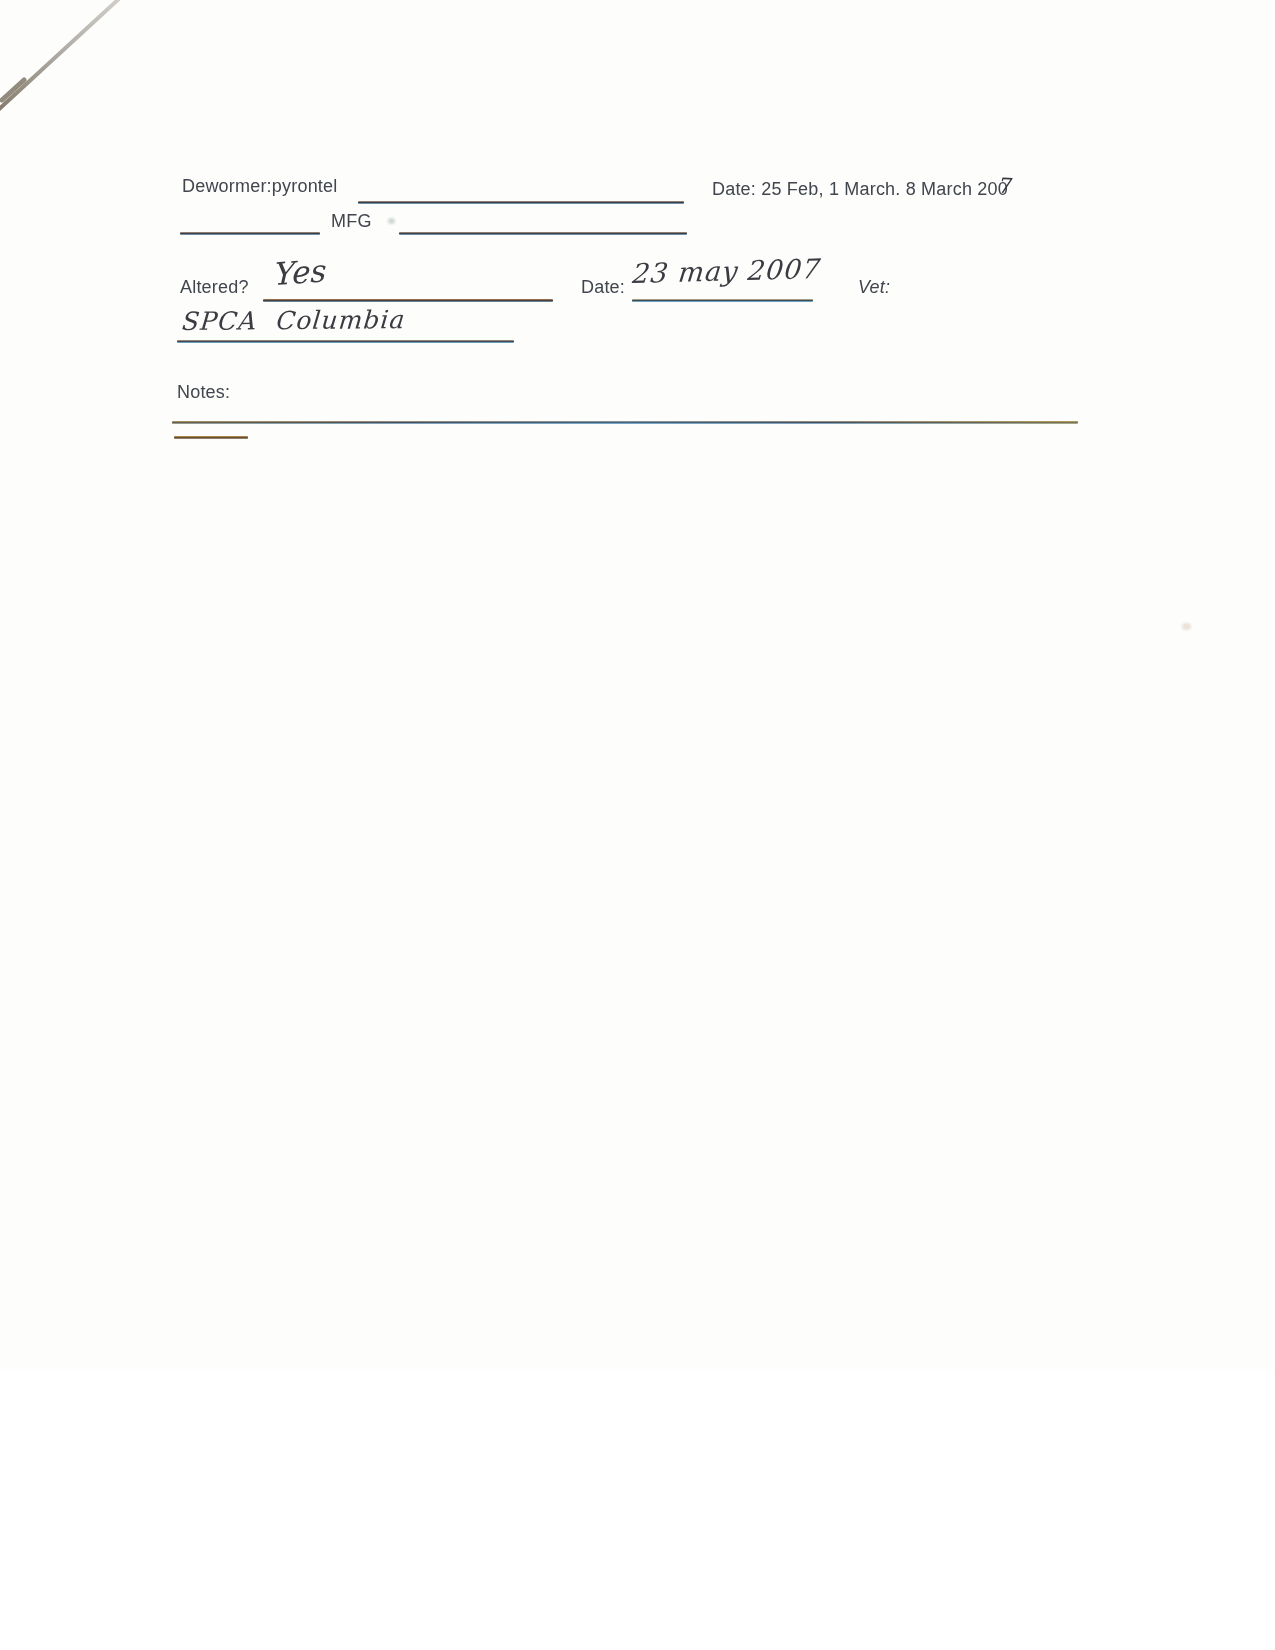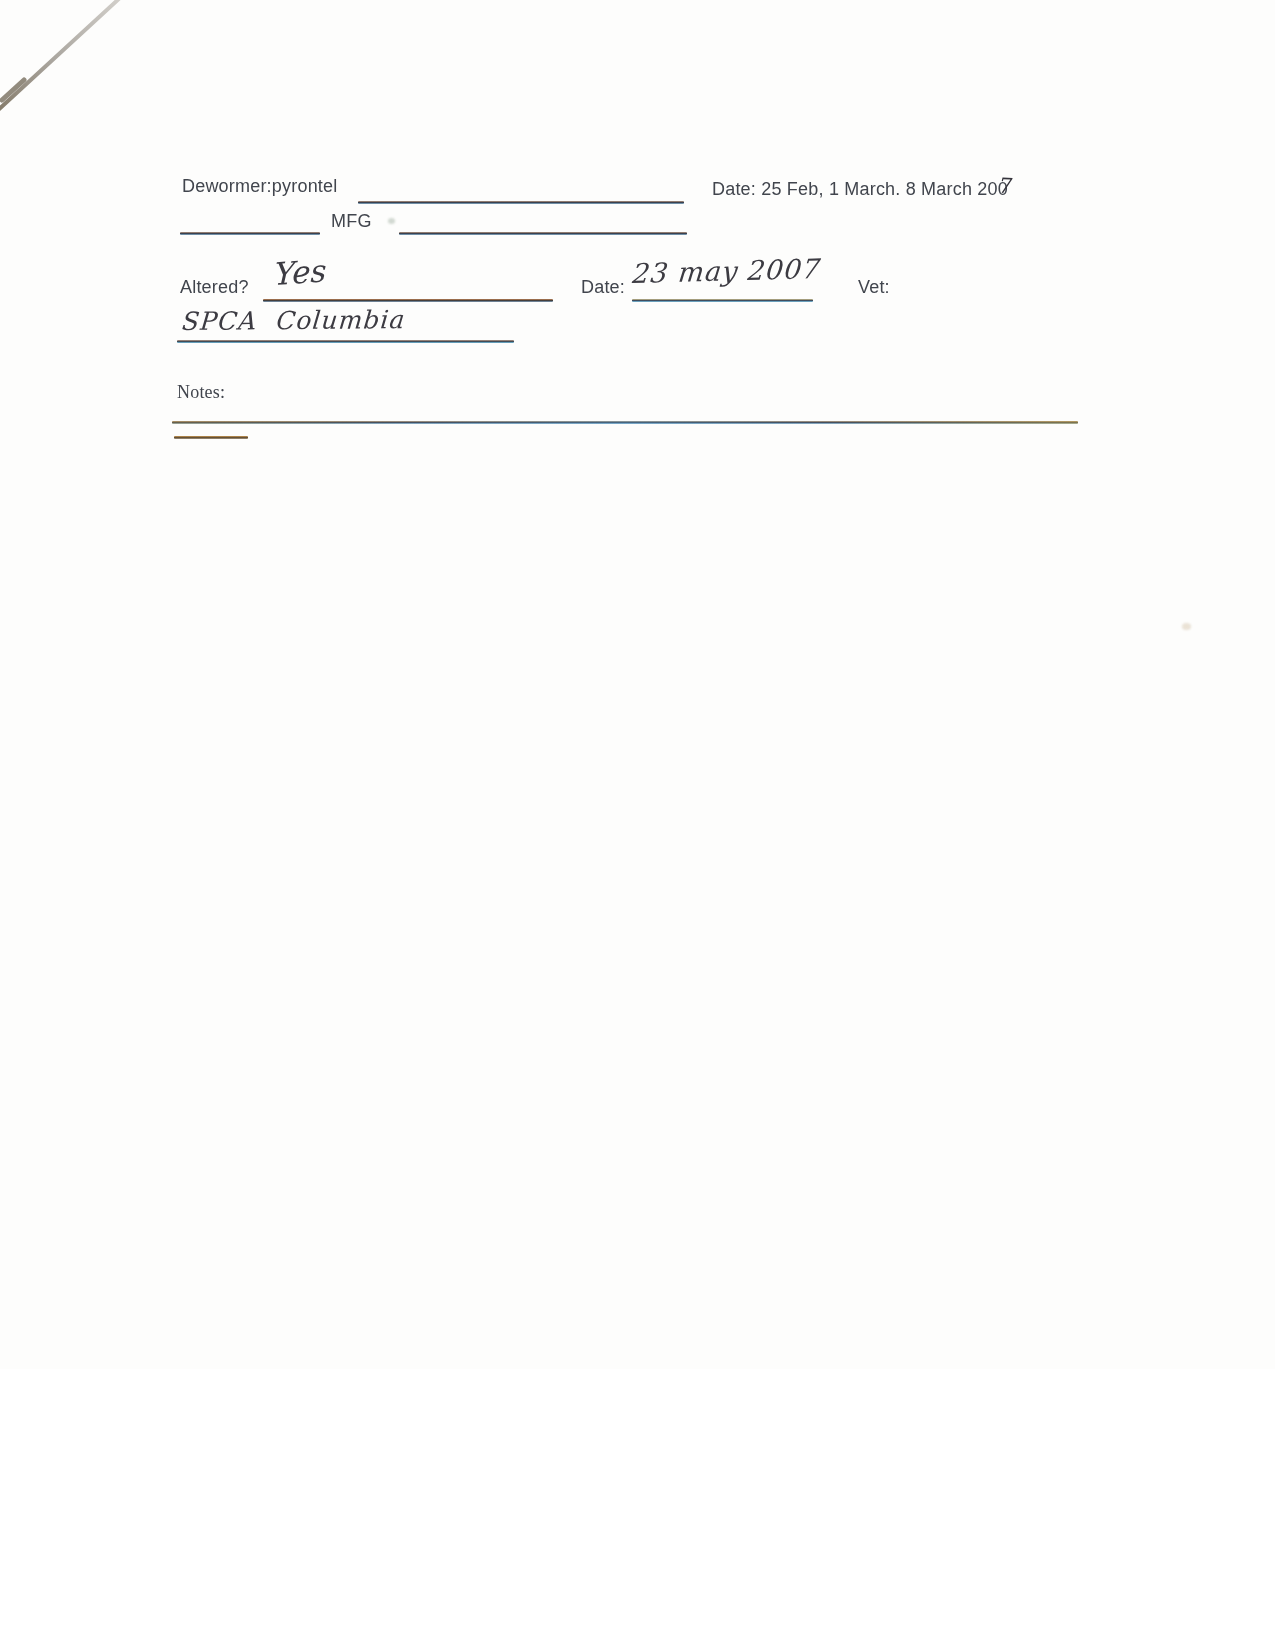--- a/index.html
+++ b/index.html
@@ -128,26 +128,26 @@
   <div class="handwriting hw-yes">Yes</div>
 
   <div class="field-line line-altered"></div>
 
   <div class="printed" style="left:581px; top:277px;">Date:</div>
 
   <div class="handwriting hw-date">23 may 2007</div>
 
   <div class="field-line line-date2"></div>
 
-  <div class="printed" style="left:858px; top:277px;">Vet:</div>
+  <div class="printed" style="left:858px; top:277px;font-style:italic;">Vet:</div>
 
   <div class="handwriting hw-org">SPCA Columbia</div>
 
   <div class="field-line line-org"></div>
 
-  <div class="printed" style="left:177px; top:382px;font-family:Liberation Serif, serif;">Notes:</div>
+  <div class="printed" style="left:177px; top:382px;">Notes:</div>
 
   <div class="field-line line-notes-long"></div>
   <div class="field-line line-notes-short"></div>
 
   <div class="smudge smudge-right"></div>
 
 </div>
 
 </body></html>

